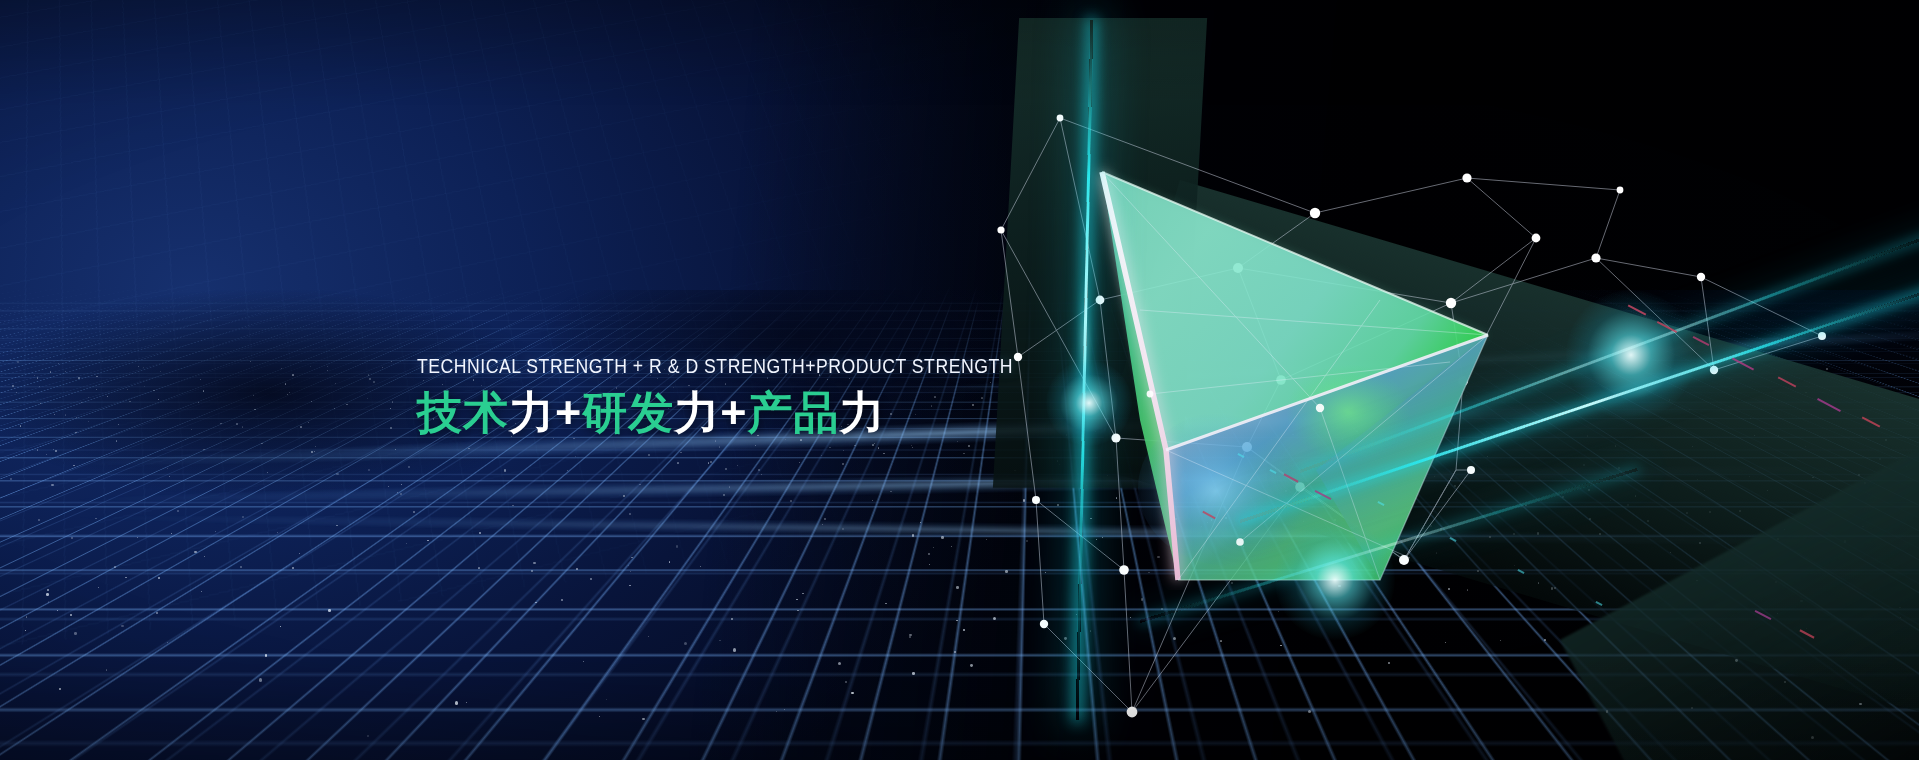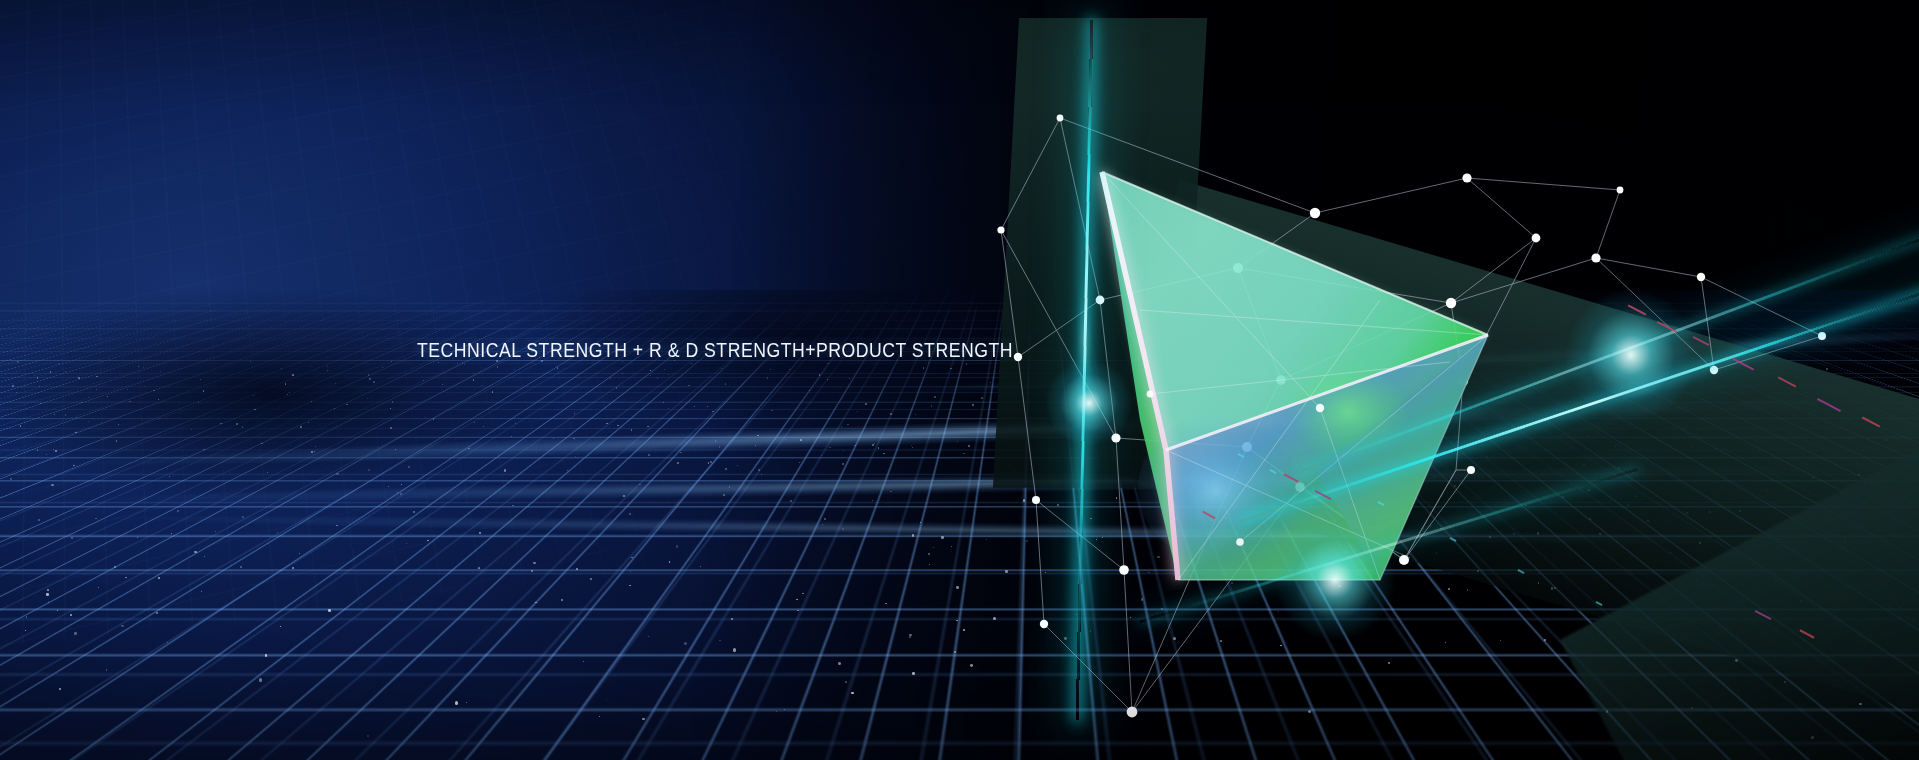--- a/index.html
+++ b/index.html
@@ -154,21 +154,21 @@
 
   
   .net{ position:absolute; inset:0; pointer-events:none; }
 
   
   .prism{ position:absolute; left:1080px; top:150px; width:420px; height:440px; }
 
   
   .copy{
     position:absolute;
-    left:417px; top:338px;
+    left:417px; top:354px;
     z-index:30;
   }
   .copy-en{
     color:#f2f6ff;
     font-family:"Liberation Sans Narrow","Liberation Sans", sans-serif;
     font-size:20.5px;
     letter-spacing:0.6px;
     font-weight:400;
     transform:scaleX(0.86);
     transform-origin:left center;
@@ -849,16 +849,19 @@
       <i class="tick" style="left:1240px;top:452px;height:7px;background:#4fe6f0;opacity:.55;transform:rotate(-62deg);"></i>
       <i class="tick" style="left:1272px;top:468px;height:7px;background:#4fe6f0;opacity:.55;transform:rotate(-62deg);"></i>
       <i class="tick" style="left:1380px;top:500px;height:7px;background:#4fe6f0;opacity:.55;transform:rotate(-62deg);"></i>
       <i class="tick" style="left:1452px;top:536px;height:7px;background:#4fe6f0;opacity:.55;transform:rotate(-62deg);"></i>
       <i class="tick" style="left:1520px;top:568px;height:7px;background:#4fe6f0;opacity:.55;transform:rotate(-62deg);"></i>
       <i class="tick" style="left:1598px;top:600px;height:7px;background:#4fe6f0;opacity:.55;transform:rotate(-62deg);"></i>
     </div>
 
   <div class="copy">
     <div class="copy-en">TECHNICAL STRENGTH + R &amp; D STRENGTH+PRODUCT STRENGTH</div>
+    <div class="copy-cn">
+      <span class="cn-g">技术</span><span class="cn-w">力</span><span class="cn-w">+</span><span class="cn-g">研发</span><span class="cn-w">力</span><span class="cn-w">+</span><span class="cn-g">产品</span><span class="cn-w">力</span>
+    </div>
   </div>
 
   <div class="vignette"></div>
 </div>
 
 </body></html>

